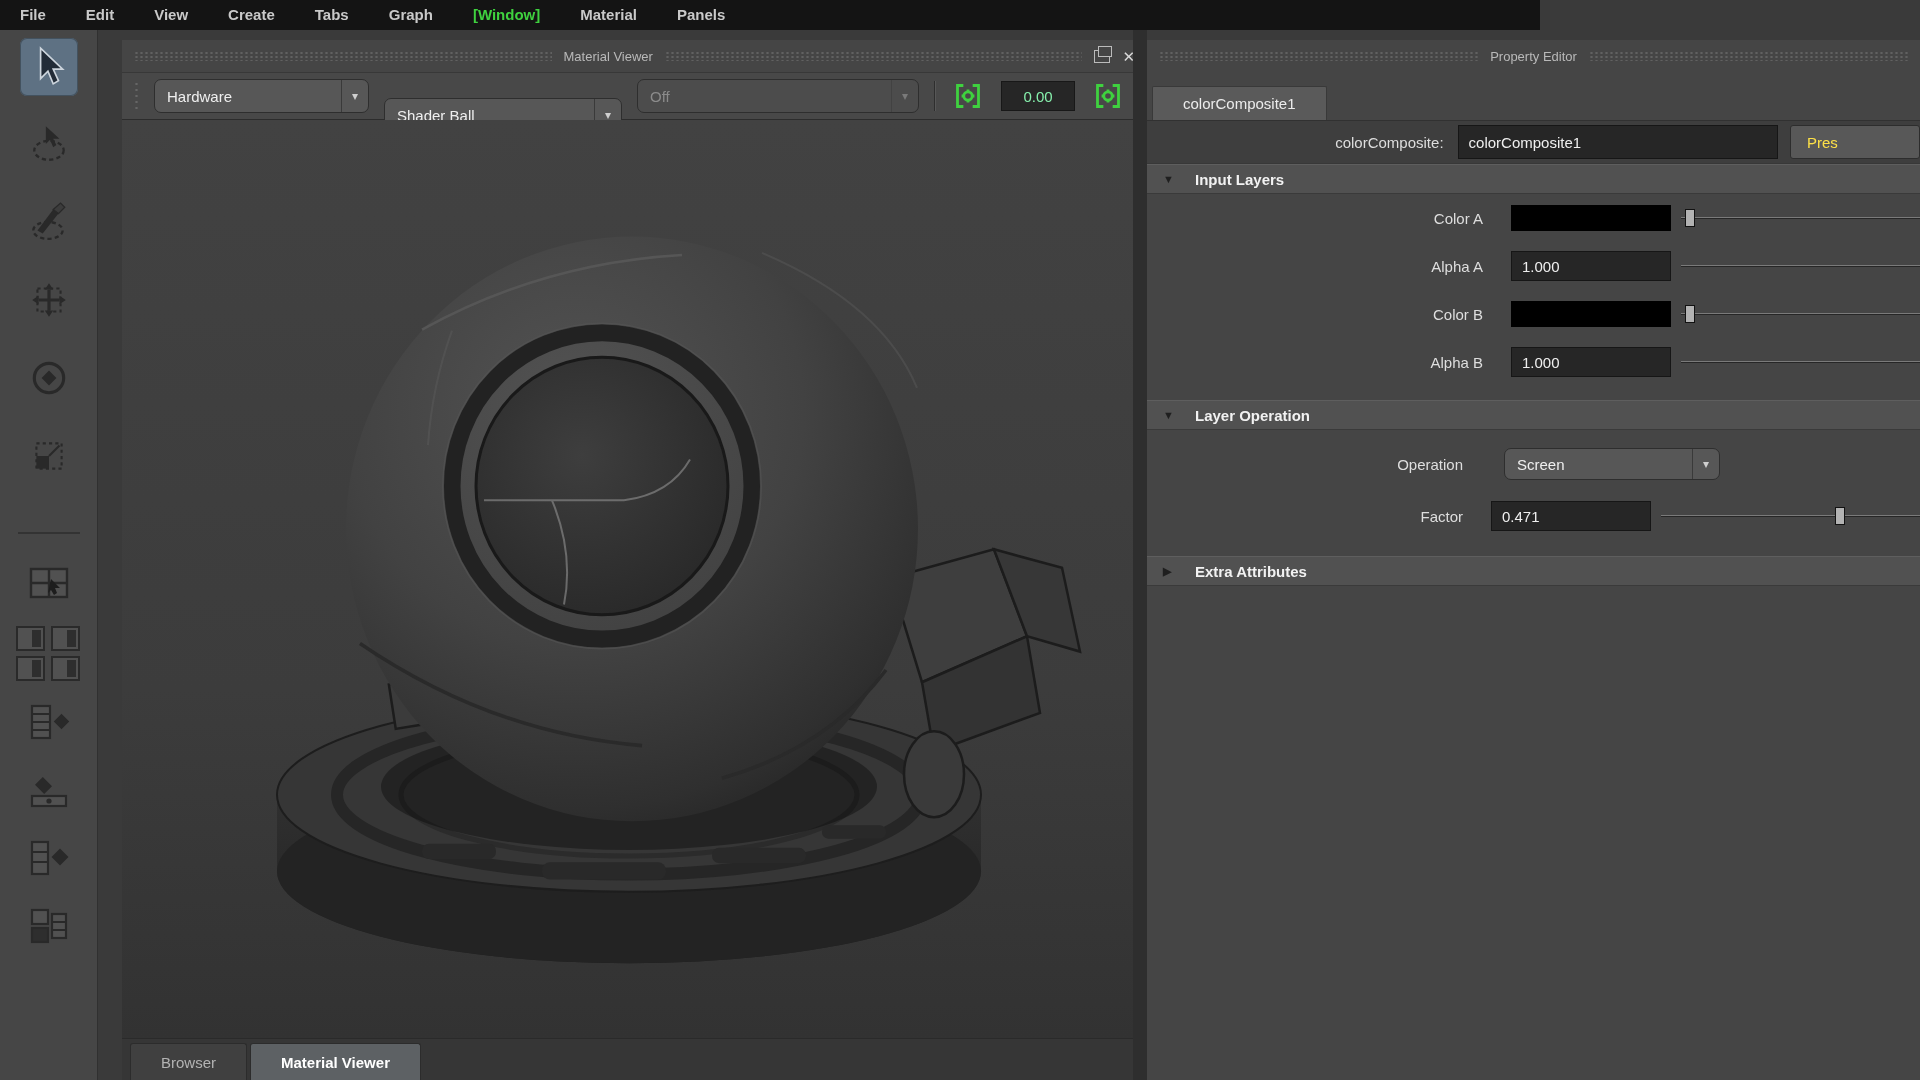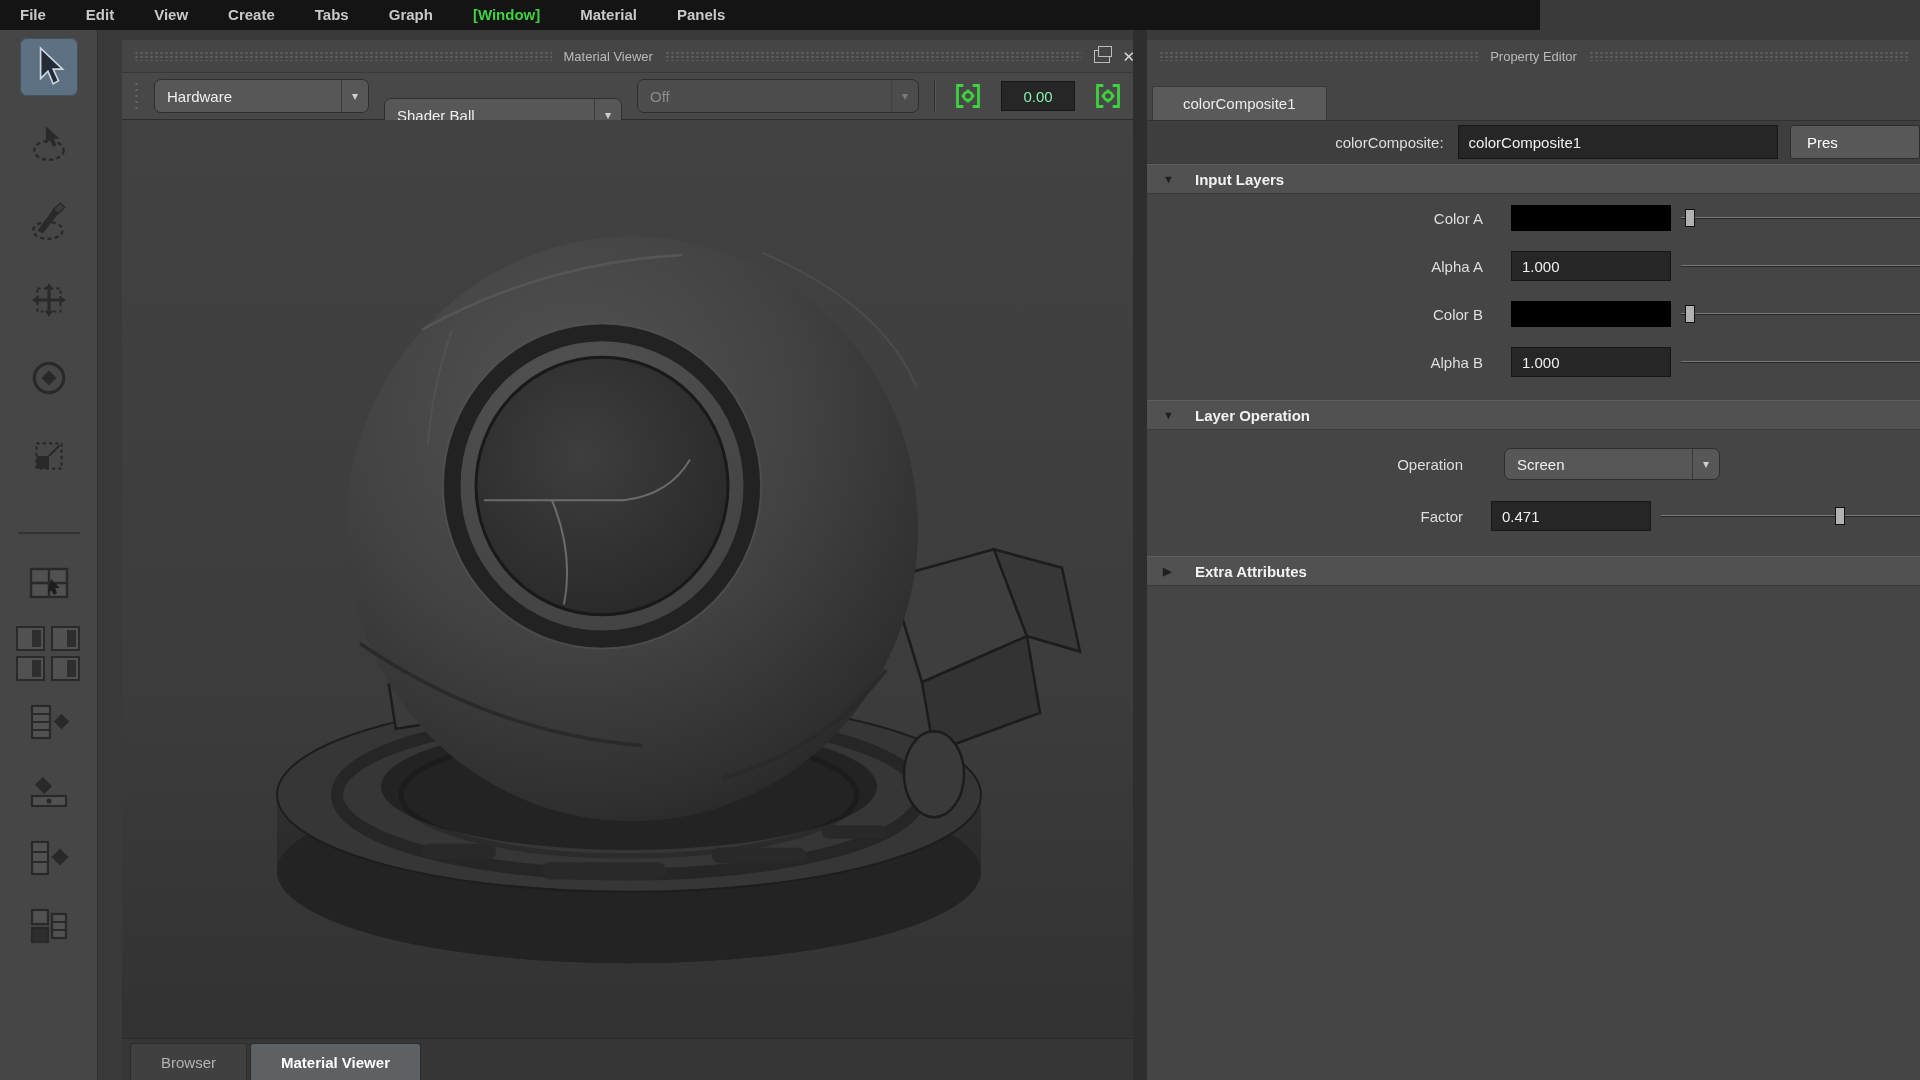--- a/index.html
+++ b/index.html
@@ -127,21 +127,21 @@
   }
   .pe-label { width:330px; text-align:right; padding-right:14px; color:#dedede; font-size:15px; white-space:nowrap; }
   .pe-field {
     height:34px; background:#262626; border:1px solid #161616; color:#efefef;
     display:flex; align-items:center; padding:0 10px; font-size:15px;
   }
   .node-name-field { width:340px; }
   .presets-btn {
     margin-left:12px; height:34px; min-width:130px; padding:0 16px;
     background:#585858; border:1px solid #2d2d2d; border-radius:3px;
-    color:#ffffff; display:flex; align-items:center; font-size:15px;
+    color:#fde047; display:flex; align-items:center; font-size:15px;
   }
   .sample-row { height:244px; display:flex; align-items:center; }
   .sample-swatch { width:140px; height:140px; margin-left:14px; border:1px solid #1c1c1c; }
   .sample-swatch svg { width:100%; height:100%; display:block; }
 
   .section-header {
     height:30px; background:#515151; border-top:1px solid #5e5e5e; border-bottom:1px solid #3a3a3a;
     display:flex; align-items:center; gap:18px; padding-left:16px;
     font-weight:700; color:#f2f2f2; font-size:15px;
   }

